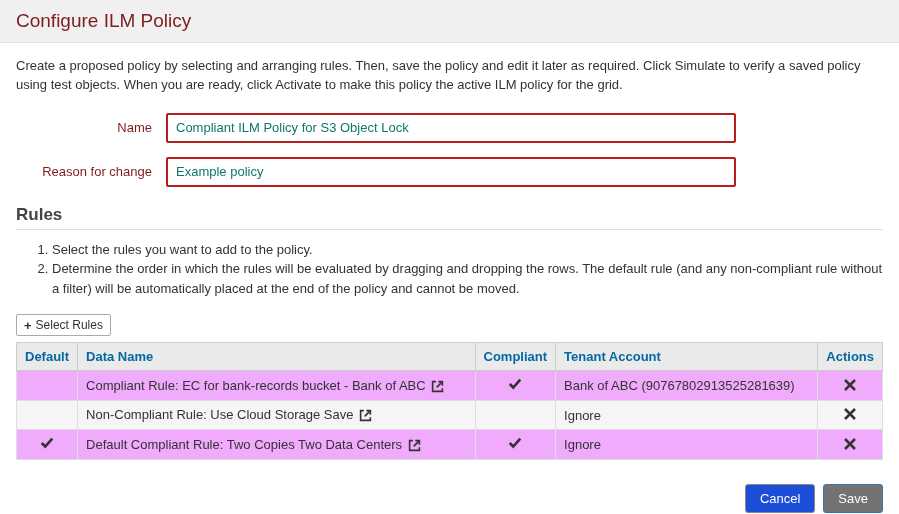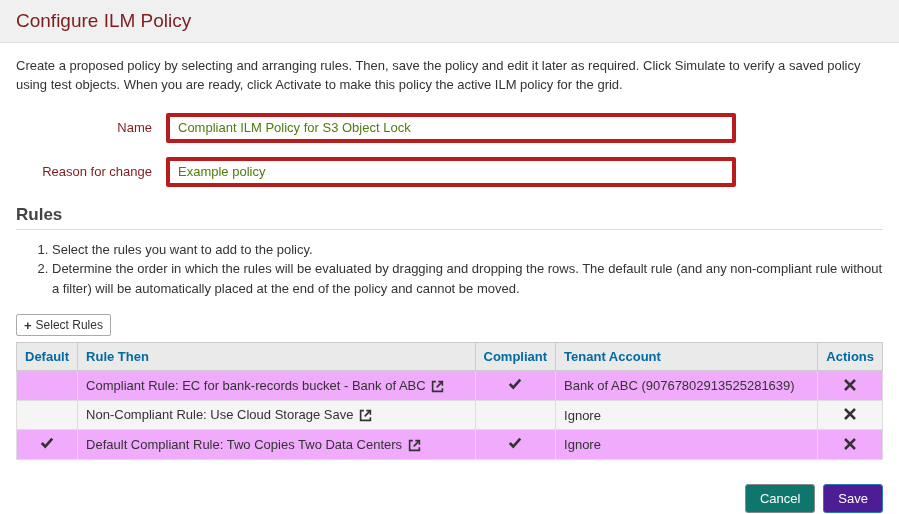--- a/index.html
+++ b/index.html
@@ -39,24 +39,24 @@
   .form-label {
     width: 150px;
     text-align: right;
     padding-right: 14px;
     font-size: 13px;
     color: #7f1d1d;
   }
   .form-input {
     flex: 0 0 570px;
     height: 30px;
-    border: 4px solid #b91c1c;
+    border: 2px solid #b91c1c;
     padding: 4px 8px;
     font-size: 13px;
-    color: #4d7c0f;
+    color: #0f766e;
     border-radius: 2px;
   }
   .section-title {
     font-size: 17px;
     font-weight: 700;
     color: #444;
     margin: 18px 0 4px 0;
   }
   hr.divider {
     border: none;
@@ -130,26 +130,26 @@
     padding: 14px 16px 10px 16px;
   }
   .btn {
     padding: 6px 14px;
     font-size: 13px;
     border-radius: 3px;
     border: 1px solid #888;
     cursor: pointer;
   }
   .btn-default {
-    background: #0f766e;
+    background: #1d4ed8;
     color: #fff;
     border-color: #888;
   }
   .btn-primary {
-    background: #4c1d95;
+    background: #737373;
     color: #fff;
     border-color: #2f78b8;
   }
 </style>
 </head>
 <body>
 
 <div class="header-bar">
   <h1>Configure ILM Policy</h1>
 </div>
@@ -178,21 +178,21 @@
 
   <button class="select-rules-btn">
     <span class="plus-icon">+</span>
     <span>Select Rules</span>
   </button>
 
   <table class="rules">
     <thead>
       <tr>
         <th class="col-default">Default</th>
-        <th>Rule Then</th>
+        <th>Data Name</th>
         <th class="col-compliant">Compliant</th>
         <th>Tenant Account</th>
         <th class="col-actions">Actions</th>
       </tr>
     </thead>
     <tbody>
       <tr>
         <td class="col-default"></td>
         <td>
           <span class="rule-link">Compliant Rule: EC for bank-records bucket - Bank of ABC</span>

